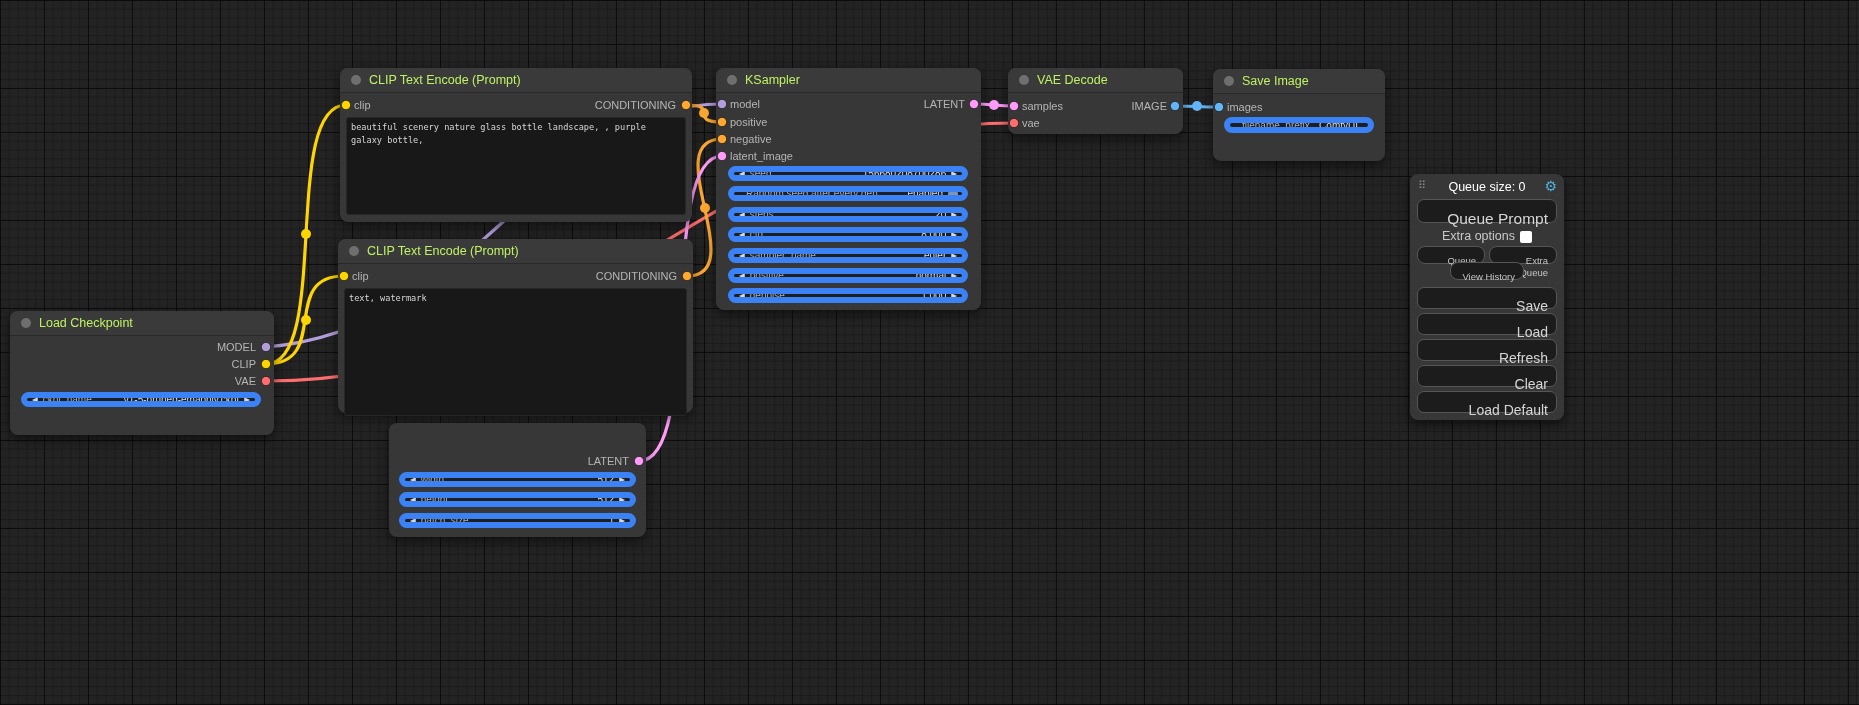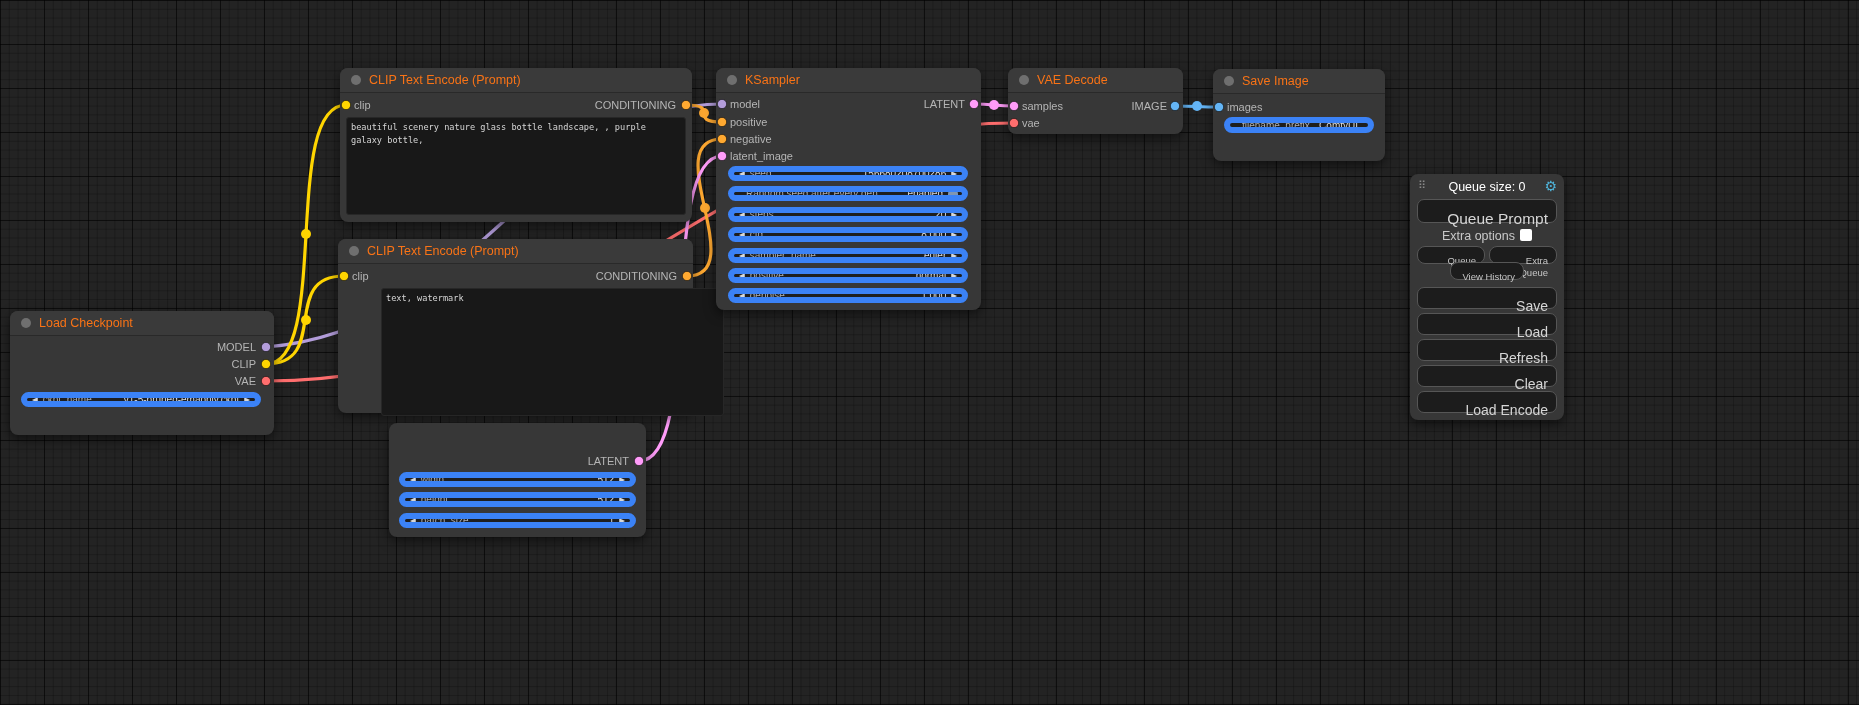--- a/index.html
+++ b/index.html
@@ -14,21 +14,21 @@
       linear-gradient(90deg,rgba(0,0,0,.22) 1px,transparent 1px);
     background-size:44px 44px,44px 44px,8.8px 8.8px,8.8px 8.8px;
   }
   svg.layer{position:absolute;left:0;top:0;z-index:1;pointer-events:none}
   svg.layer.top{z-index:3}
   .node{position:absolute;background:#373737;border-radius:8px;z-index:2;
     box-shadow:0 4px 12px rgba(0,0,0,.55);box-sizing:border-box}
   .titlebar{position:absolute;left:0;top:0;right:0;height:24px;
     border-bottom:1px solid rgba(0,0,0,.28);border-radius:8px 8px 0 0;background:#3a3a3a;cursor:move}
   .tdot{position:absolute;left:11px;top:7px;width:10px;height:10px;border-radius:50%;background:#6f6f6f}
-  .ttext{position:absolute;left:29px;top:5px;font-size:12.5px;color:#f97316;white-space:nowrap}
+  .ttext{position:absolute;left:29px;top:5px;font-size:12.5px;color:#bef264;white-space:nowrap}
   .slot{position:absolute;font-size:11px;color:#b5b5b5;line-height:12px;white-space:nowrap}
   .slot.out{text-align:right}
   .pill{position:absolute;background:#1e1e1e;border:6px solid #3b82f6;border-radius:9px;
     height:15px;box-sizing:border-box;display:flex;align-items:center;
     font-size:10px;cursor:pointer;overflow:hidden}
   .pill .arr{color:#d8d8d8;font-size:7.5px;padding:0 5px;line-height:13px}
   .pill .lbl{color:#afafaf;line-height:13px}
   .pill .val{margin-left:auto;color:#dddddd;line-height:13px}
   .pill .val.pad{padding-right:10px}
   .pill.noarr .lbl{padding-left:12px}
@@ -40,21 +40,21 @@
     border-radius:8px;z-index:2;box-shadow:0 4px 12px rgba(0,0,0,.55)}
   .panel .handle{position:absolute;left:8px;top:5px;color:#8a8a8a;font-size:11px;letter-spacing:-1px;cursor:move}
   .panel .ptitle{position:absolute;left:0;right:0;top:6px;text-align:center;font-size:12.5px;color:#ffffff}
   .panel .gear{position:absolute;right:7px;top:4px;font-size:14px;color:#4fb3d9;cursor:pointer}
   .btn{position:absolute;background:#1c1c1c;border:1px solid #565656;border-radius:7px;
     color:#d6d6d6;text-align:right;cursor:pointer;box-sizing:border-box;padding:8px;
     font-family:"Liberation Sans",sans-serif}
   .btn.big{left:7px;width:140px;height:22px;font-size:14px;line-height:20px}
   .btn.small{height:14px;font-size:9.5px;line-height:12px;border-radius:8px;color:#c6c6c6}
   .extra-row{position:absolute;left:0;right:0;top:55px;display:flex;justify-content:center;
-    align-items:flex-start;gap:5px;font-size:12.5px;color:#c9c9c9}
+    align-items:flex-end;gap:5px;font-size:12.5px;color:#c9c9c9}
   .checkbox{width:12px;height:12px;background:#ffffff;border-radius:2px;cursor:pointer}
 </style>
 </head>
 <body>
 
 <svg class="layer" width="1859" height="705">
   <path d="M266,347 C480,330 540,104 722,104" fill="none" stroke-width="3.2" stroke="#B39DDB"></path>
   <path d="M266,364 C331,364 281,105 346,105" fill="none" stroke-width="3.2" stroke="#FFD500"></path>
   <path d="M266,364 C331,364 279,276 344,276" fill="none" stroke-width="3.2" stroke="#FFD500"></path>
   <path d="M266,381 C600,381 700,123 1014,123" fill="none" stroke-width="3.2" stroke="#FF6E6E"></path>
@@ -97,21 +97,21 @@
   <textarea class="textwidget" style="left: 6px; top: 49px; width: 340px; height: 98px;">beautiful scenery nature glass bottle landscape, , purple galaxy bottle,</textarea>
 </div>
 
 <div class="node" style="left:338px;top:239px;width:355px;height:174px">
   <div class="titlebar">
     <span class="tdot"></span>
     <span class="ttext">CLIP Text Encode (Prompt)</span>
   </div>
   <span class="slot" style="left:14px;top:31px">clip</span>
   <span class="slot out" style="right:16px;top:31px">CONDITIONING</span>
-  <textarea class="textwidget" style="left: 6px; top: 49px; width: 343px; height: 128px; margin-left: 37px;">text, watermark</textarea>
+  <textarea class="textwidget" style="left: 6px; top: 49px; width: 343px; height: 128px;">text, watermark</textarea>
 </div>
 
 <div class="node" style="left:389px;top:423px;width:257px;height:114px">
   <span class="slot out" style="right:17px;top:32px">LATENT</span>
   <div class="pill" style="left:10px;top:49px;width:237px">
     <span class="arr">◀</span>
     <span class="lbl">width</span>
     <span class="val">512</span>
     <span class="arr">▶</span>
   </div>
@@ -236,14 +236,14 @@
     <span>Extra options</span>
     <span class="checkbox"></span>
   </div>
   <button class="btn small" style="left:7px;top:72px;width:68px">Queue Front</button>
   <button class="btn small" style="left:79px;top:72px;width:68px">Extra Queue</button>
   <button class="btn small" style="left:40px;top:88px;width:74px">View History</button>
   <button class="btn big" style="top:113px">Save</button>
   <button class="btn big" style="top:139px">Load</button>
   <button class="btn big" style="top:165px">Refresh</button>
   <button class="btn big" style="top:191px">Clear</button>
-  <button class="btn big" style="top:217px">Load Encode</button>
+  <button class="btn big" style="top:217px">Load Default</button>
 </div>
 
 </body></html>

